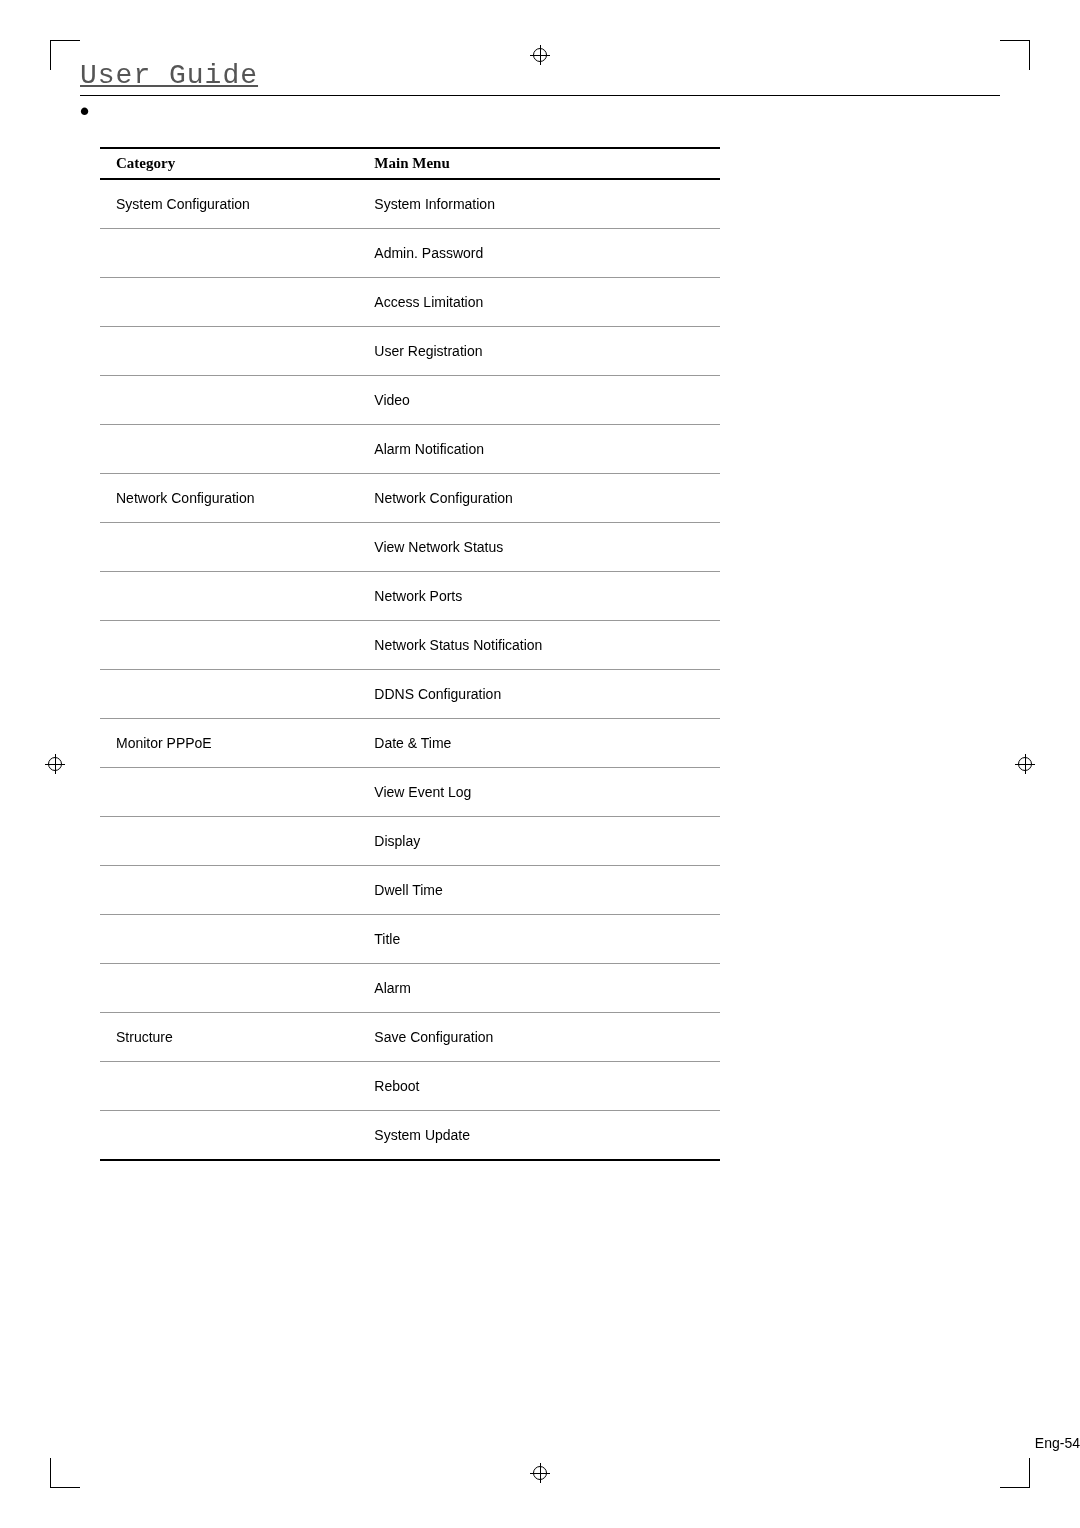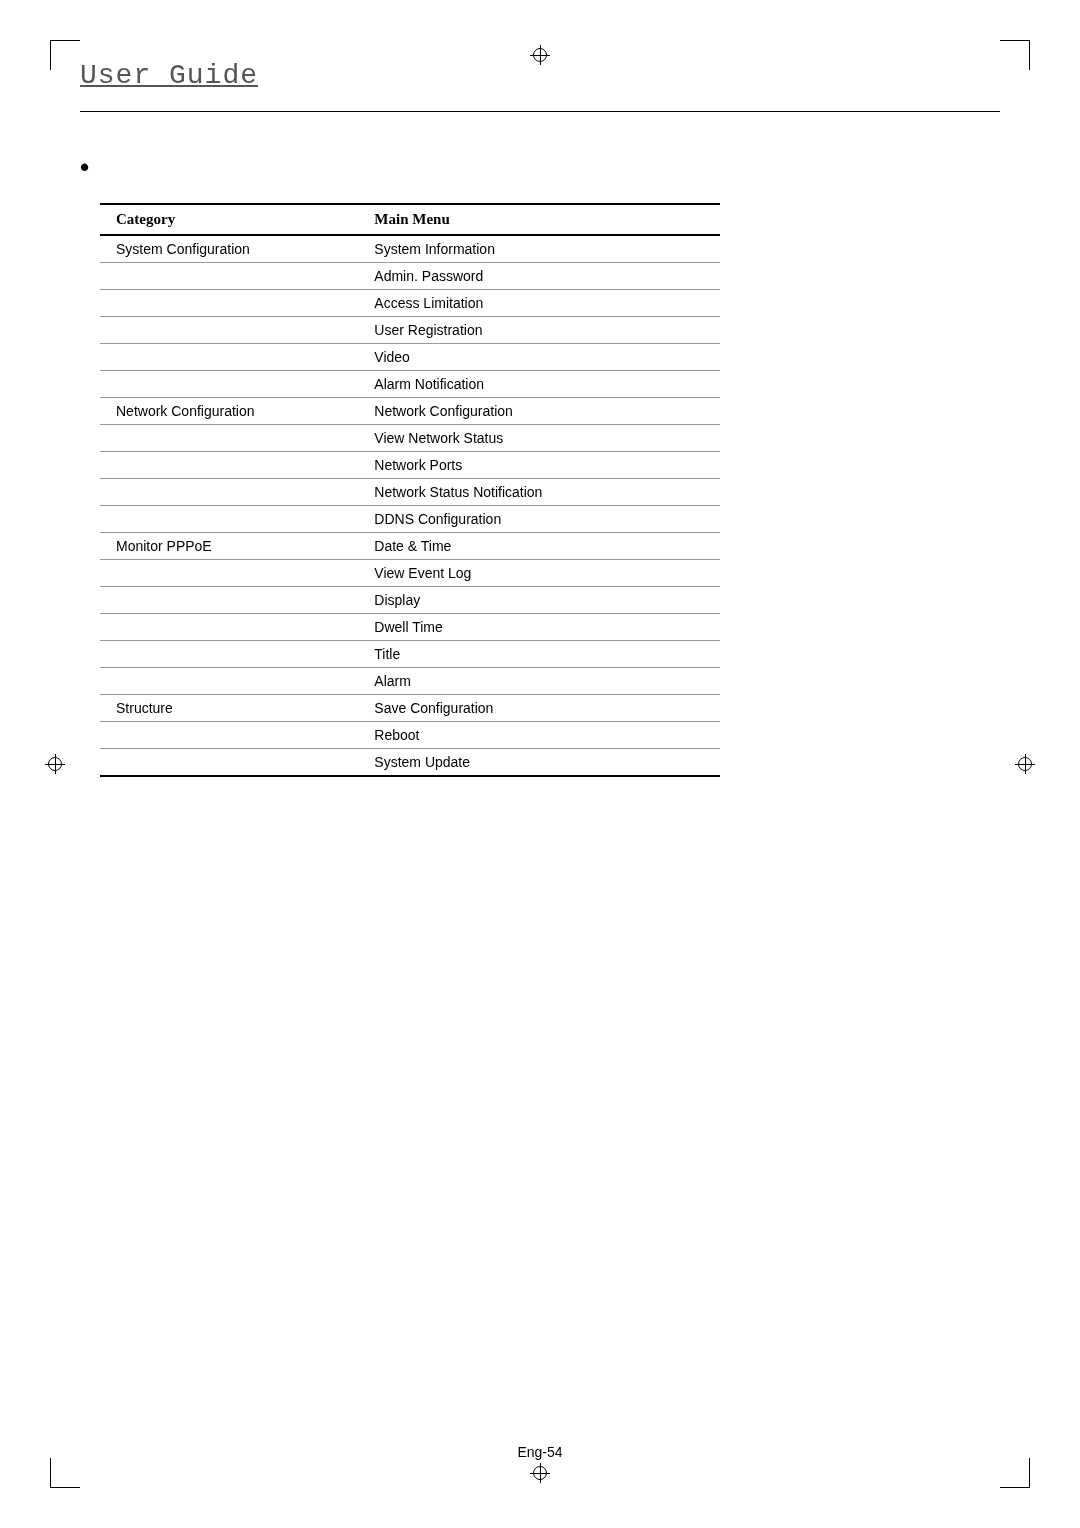--- a/index.html
+++ b/index.html
@@ -105,22 +105,21 @@
       transform: translateY(-50%);
     }
     .reg-right {
       right: 45px;
       top: 50%;
       transform: translateY(-50%);
     }
 
     
     .header {
-      margin-bottom: 40px;
-      padding-bottom: 20px;
+      padding-bottom: 4px;
       border-bottom: 1.5px solid #000;
     }
 
     .page-title {
       font-family: 'Courier New', Courier, monospace;
       font-size: 28px;
       font-weight: normal;
       color: #555555;
       text-decoration: underline;
       letter-spacing: 1px;
@@ -163,41 +162,41 @@
 
     .menu-table tbody tr {
       border-bottom: 1px solid #999;
     }
 
     .menu-table tbody tr:last-child {
       border-bottom: 2px solid #000;
     }
 
     .menu-table td {
-      padding: 5px 16px;
+      padding: 16px 16px;
       font-size: 14px;
       vertical-align: top;
     }
 
     .menu-table .category-cell {
       width: 200px;
       white-space: nowrap;
     }
 
     .menu-table .main-menu-cell {
       width: 280px;
     }
 
     
     .footer {
       position: absolute;
-      bottom: 68px;
+      bottom: 77px;
       left: 0;
       right: 0;
-      text-align: center;
+      text-align: right;
       font-size: 14px;
       color: #000;
     }
   </style>
 </head>
 <body>
 
 <div class="page">
 
   <div class="corner-mark top-left"></div>

